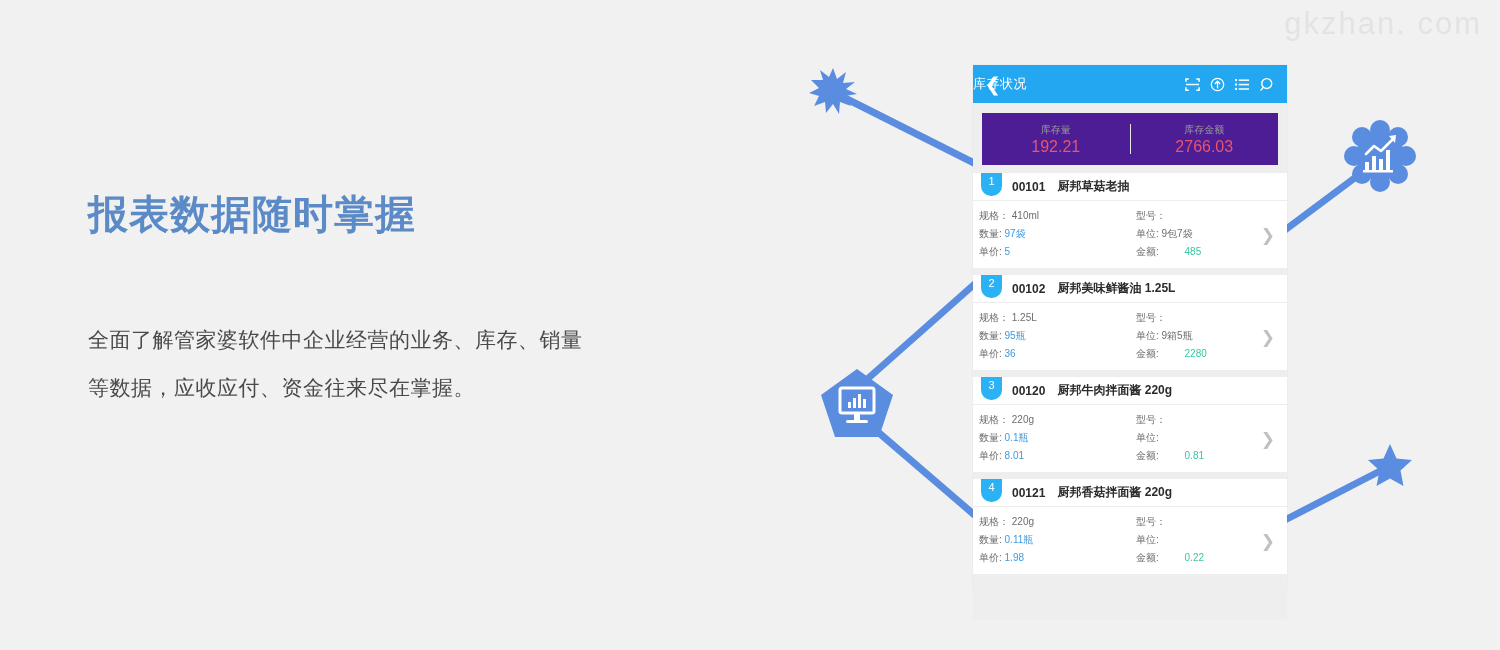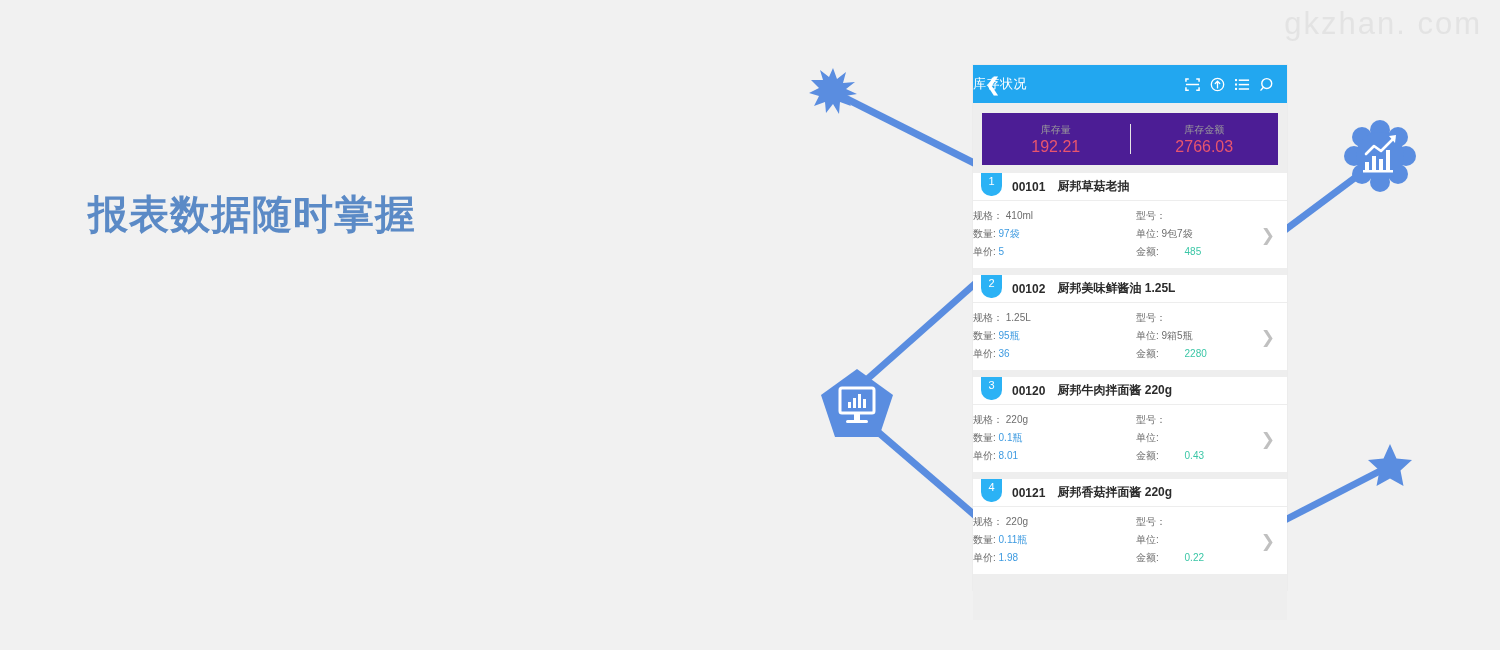--- a/index.html
+++ b/index.html
@@ -91,21 +91,21 @@
     padding-top: 2px;
     margin-top: -4px;
     flex: 0 0 auto;
   }
   .code { margin-left: 10px; font-size: 12px; color: #2b2b2b; font-weight: bold; text-align: center; }
   .pname { margin-left: 12px; font-size: 12px; color: #2b2b2b; font-weight: bold; }
 
   .row-body {
     display: flex; padding: 6px 0 7px 0; position: relative;
   }
-  .col { width: 50%; padding-left: 0; }
+  .col { width: 50%; padding-left: 6px; }
   .col.right { padding-left: 6px; }
   .field { font-size: 10px; line-height: 18px; color: #6d6d6d; white-space: nowrap; }
   .field .k { color: #6d6d6d; }
   .field .v-blue { color: #3d9ae0; }
   .field .v-teal { color: #3ac6a6; margin-left: 23px; }
   .field .v-plain { color: #6d6d6d; }
   .chev {
     position: absolute; right: 12px; top: 50%; transform: translateY(-50%);
     color: #c0c0c0; font-size: 17px; font-weight: 300; cursor: pointer;
   }
@@ -113,20 +113,21 @@
 </style>
 </head>
 <body>
 
 <div class="stage">
 
   <div class="watermark">gkzhan. com</div>
 
   <div class="copy">
     <div class="headline">报表数据随时掌握</div>
+    <div class="paragraph">全面了解管家婆软件中企业经营的业务、库存、销量等数据，应收应付、资金往来尽在掌握。</div>
   </div>
 
   <svg class="lines" width="1500" height="650">
     <line x1="833" y1="92" x2="978" y2="165" stroke="#5a8de0" stroke-width="7"></line>
     <line x1="864" y1="382" x2="978" y2="281" stroke="#5a8de0" stroke-width="7"></line>
     <line x1="864" y1="420" x2="978" y2="518" stroke="#5a8de0" stroke-width="7"></line>
     <line x1="1285" y1="230" x2="1368" y2="168" stroke="#5a8de0" stroke-width="7"></line>
     <line x1="1285" y1="520" x2="1382" y2="470" stroke="#5a8de0" stroke-width="7"></line>
   </svg>
 
@@ -278,21 +279,21 @@
           </div>
           <div class="row-body">
             <div class="col">
               <div class="field"><span class="k">规格：</span> <span class="v-plain">220g</span></div>
               <div class="field"><span class="k">数量:</span> <span class="v-blue">0.1瓶</span></div>
               <div class="field"><span class="k">单价:</span> <span class="v-blue">8.01</span></div>
             </div>
             <div class="col right">
               <div class="field"><span class="k">型号：</span> <span class="v-plain"></span></div>
               <div class="field"><span class="k">单位:</span> <span class="v-plain"></span></div>
-              <div class="field"><span class="k">金额:</span> <span class="v-teal">0.43</span></div>
+              <div class="field"><span class="k">金额:</span> <span class="v-teal">0.81</span></div>
             </div>
             <span class="chev">❯</span>
           </div>
         </div>
         <div class="row">
           <div class="row-head">
             <span class="badge">4</span>
             <span class="code">00121</span>
             <span class="pname">厨邦香菇拌面酱 220g</span>
           </div>

